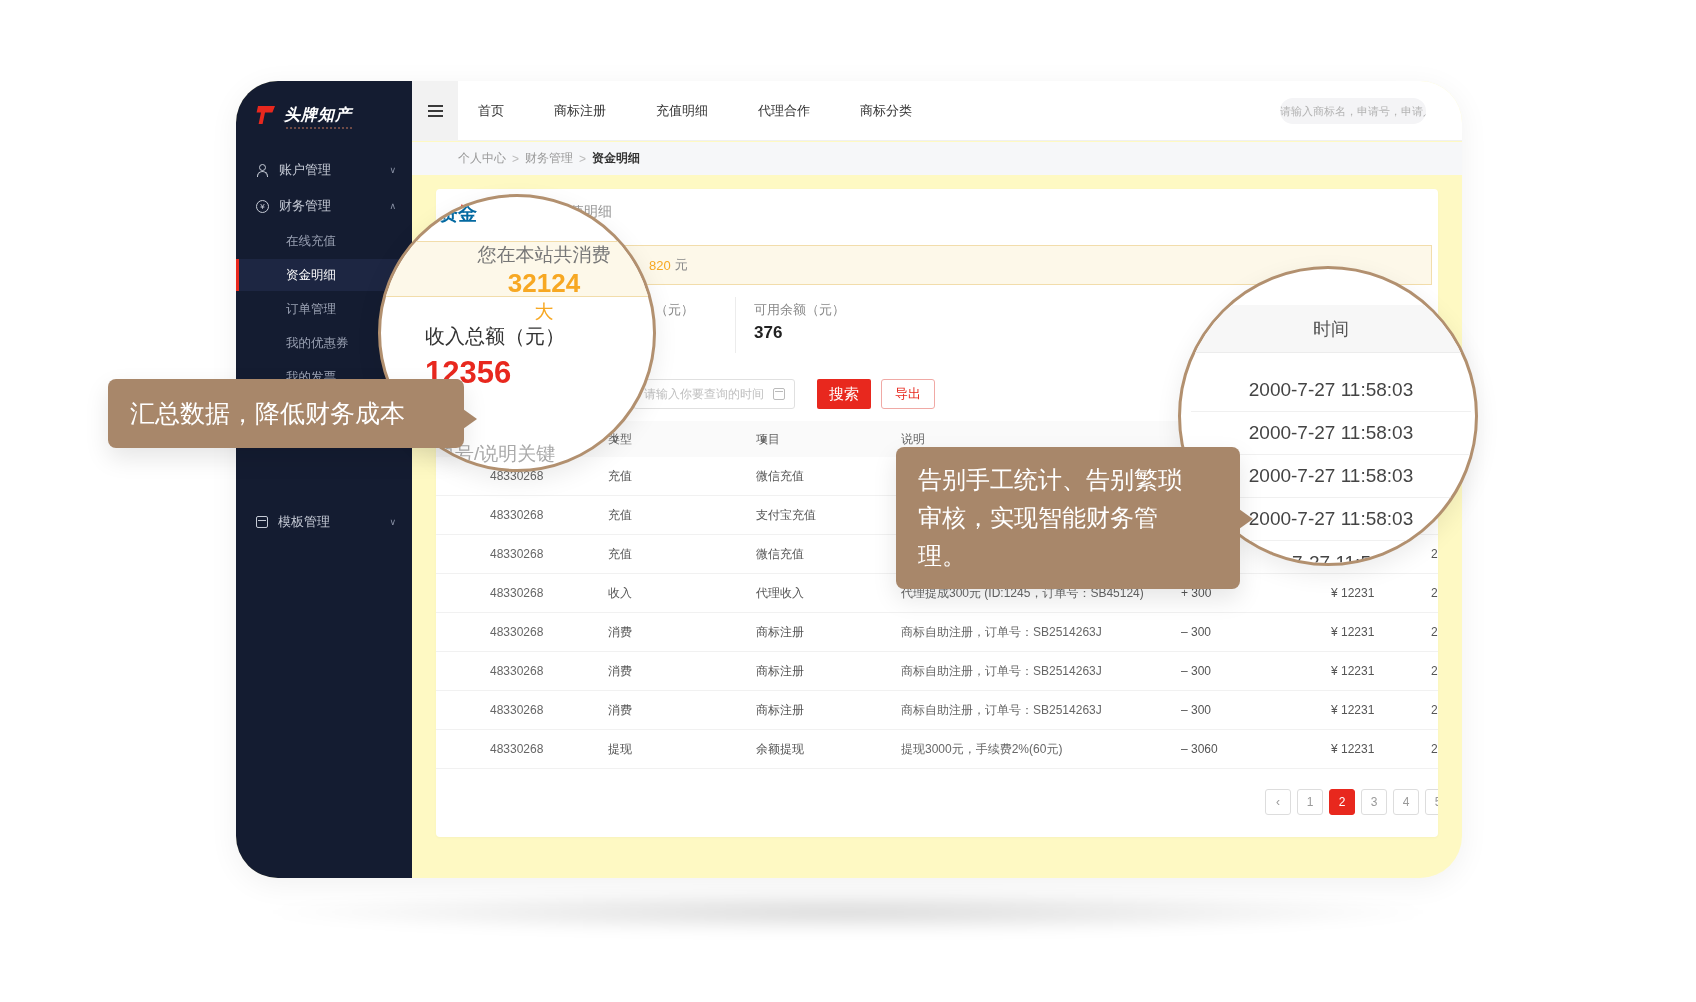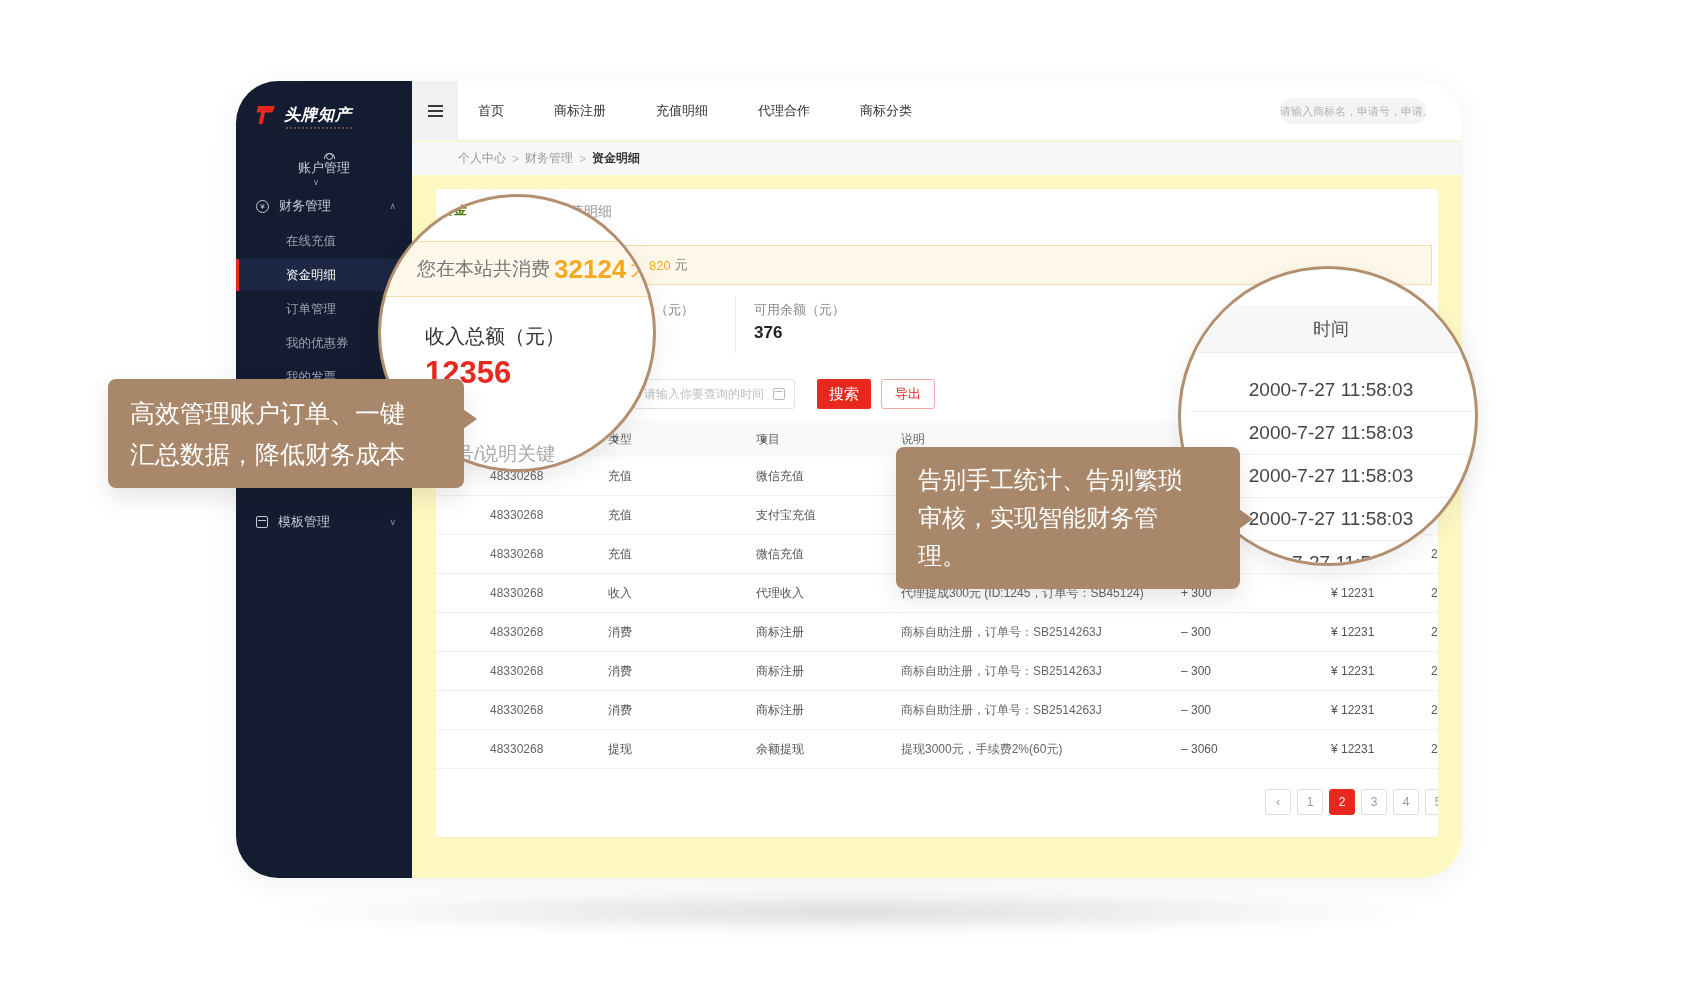--- a/index.html
+++ b/index.html
@@ -103,23 +103,23 @@
   .pager { position:absolute; left:829px; top:600px; display:flex; gap:6px; }
   .page-btn { width:26px; height:26px; border:1px solid #ddd; border-radius:3px; background:#fff;
             font-size:12px; color:#999; display:flex; align-items:center; justify-content:center; cursor:pointer; }
   .page-btn.active { background:#e8281e; border-color:#e8281e; color:#fff; }
 
   
   .circle { position:absolute; border-radius:50%; border:3px solid #b2906f; background:#fff;
             overflow:hidden; z-index:50; box-shadow:0 8px 24px rgba(0,0,0,0.08); }
   .circle-left { left:378px; top:194px; width:278px; height:278px; }
   .circle-right { left:1178px; top:266px; width:300px; height:300px; }
-  .cl-tabfrag { position:absolute; left:58px; top:4px; font-size:14px; font-weight:bold; color:#4d7c0f; }
+  .cl-tabfrag { position:absolute; left:58px; top:4px; font-size:19px; font-weight:bold; color:#0369a1; }
   .cl-banner { position:absolute; left:-10px; top:44px; width:300px; height:56px; background:#fdf8e9;
-            border-top:1px solid #f2ddab; border-bottom:1px solid #f2ddab; display:flex; align-items:center; padding-left:46px; }
+            border-top:1px solid #f2ddab; border-bottom:1px solid #f2ddab; display:flex; align-items:center; padding-left:46px;flex-direction:column; }
   .cl-banner .pre { font-size:19px; color:#777; }
   .cl-banner .amt { font-size:26px; font-weight:bold; color:#f7a823; margin:0 4px; }
   .cl-banner .suf { font-size:19px; color:#f7a823; }
   .cl-label { position:absolute; left:44px; top:126px; font-size:20px; color:#333; }
   .cl-value { position:absolute; left:44px; top:158px; font-size:31px; font-weight:bold; color:#e8281e; }
   .cl-hdrfrag { position:absolute; left:36px; top:244px; font-size:19px; color:#a9a9a9; white-space:nowrap; }
 
   .cr-band { position:absolute; left:0; top:36px; width:300px; height:48px; background:#f7f7f7;
             border-bottom:1px solid #ececec; display:flex; align-items:center; justify-content:center;
             font-size:18px; color:#555; }
@@ -147,21 +147,21 @@
 
     <div class="sidebar">
       <div class="logo">
         <svg viewBox="0 0 24 24">
           <path d="M4 3 L21 3 L18.4 9.5 L11 9.5 L8.6 21 L4.6 21 L7 9.5 L2.6 9.5 Z" fill="#e8281e"></path>
         </svg>
         <span class="logo-text">头牌知产</span>
       </div>
       <div class="logo-tag"></div>
 
-      <div class="side-item" style="top:72px;flex-direction:column;">
+      <div class="side-item" style="top:72px;">
         <span class="icn icon-person"></span>
         <span class="lab">账户管理</span>
         <span class="chev">∨</span>
       </div>
       <div class="side-item" style="top:108px;">
         <span class="icn icon-coin"></span>
         <span class="lab">财务管理</span>
         <span class="chev">∧</span>
       </div>
       <div class="side-sub" style="top:144px;">
@@ -350,21 +350,20 @@
   <div class="circle circle-right">
     <div class="cr-band">时间</div>
     <div class="cr-row" style="top:100px;">2000-7-27  11:58:03</div>
     <div class="cr-row" style="top:143px;">2000-7-27  11:58:03</div>
     <div class="cr-row" style="top:186px;">2000-7-27  11:58:03</div>
     <div class="cr-row" style="top:229px;">2000-7-27  11:58:03</div>
     <div class="cr-row" style="top:272px; border-bottom:none;">00-7-27  11:58:0</div>
   </div>
 
   <div class="callout callout-left">
-    <div>高效管理账户订单、一键</div>
     <div>汇总数据，降低财务成本</div>
     <span class="arrow"></span>
   </div>
 
   <div class="callout callout-right">
     <div>告别手工统计、告别繁琐</div>
     <div>审核，实现智能财务管</div>
     <div>理。</div>
     <span class="arrow"></span>
   </div>

